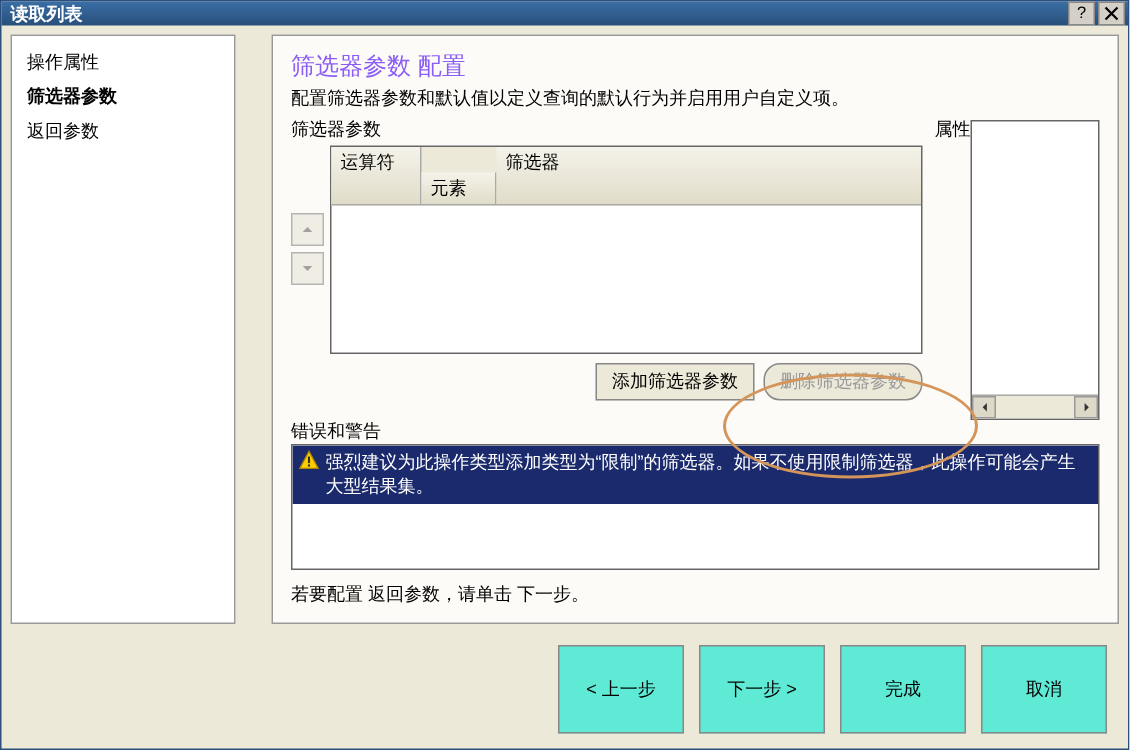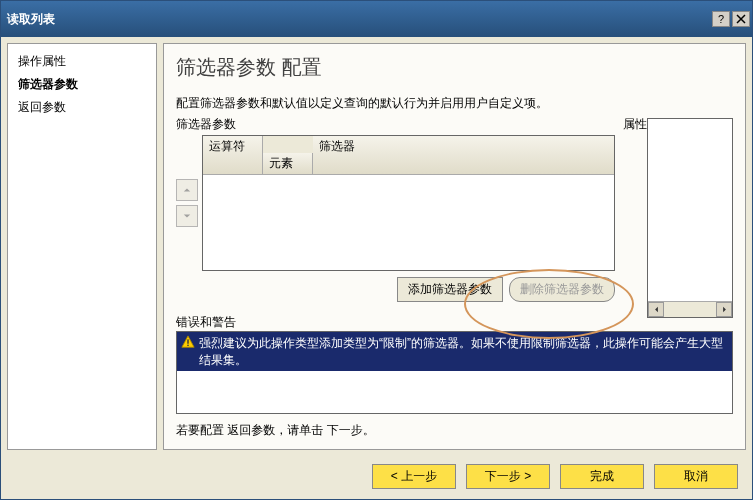--- a/index.html
+++ b/index.html
@@ -1,28 +1,28 @@
 <!DOCTYPE html>
 <html><head>
 <meta charset="utf-8">
 <style>
   * { box-sizing: border-box; margin: 0; padding: 0; }
   body { font-family: "Microsoft YaHei", SimSun, Arial, sans-serif; font-size: 12px; background: #fff; }
   .window { width: 753px; height: 500px; border: 1px solid #2b4f7a; background: #ece9d8; display: flex; flex-direction: column; }
-  .titlebar { height: 36px; background: linear-gradient(#3a6ea5, #274f7a); color: #fff; display: flex; align-items: center; padding: 0 2px 0 6px; }
+  .titlebar { height: 16px; background: linear-gradient(#3a6ea5, #274f7a); color: #fff; display: flex; align-items: center; padding: 0 2px 0 6px; }
   .titlebar-title { flex: 1; font-weight: bold; font-size: 12px; }
   .titlebar-btns { display: flex; gap: 2px; }
   .tbtn { width: 18px; height: 16px; background: #d4d0c8; border: 1px solid #888; display: flex; align-items: center; justify-content: center; font-size: 11px; color: #000; cursor: pointer; }
   .tbtn svg { width: 10px; height: 10px; }
-  .body { flex: 1; display: flex; padding: 6px; gap: 6px; min-height: 0; }
+  .body { flex: 1; display: flex; padding: 6px; gap: 24px; min-height: 0; }
   .nav { width: 150px; border: 1px solid #999; background: #fff; padding: 6px 4px; }
   .nav-item { padding: 3px 6px; cursor: pointer; }
   .nav-item.active { font-weight: bold; }
   .main { flex: 1; border: 1px solid #999; background: #fcfbf7; padding: 10px 12px; display: flex; flex-direction: column; min-height: 0; position: relative; }
-  .main-title { font-size: 20px; font-weight: normal; color: #404040; margin-bottom: 14px; }
+  .main-title { font-size: 16px; font-weight: normal; color: #8b5cf6; margin-bottom: 2px; }
   .main-desc { font-size: 12px; margin-bottom: 4px; }
   .row { display: flex; gap: 8px; min-height: 0; }
   .filter-col { display: flex; flex-direction: column; flex: 1; min-height: 0; }
   .filter-label { font-size: 12px; margin-bottom: 2px; }
   .filter-area { display: flex; gap: 4px; height: 200px; }
   .updown { display: flex; flex-direction: column; justify-content: center; gap: 4px; }
   .udbtn { width: 22px; height: 22px; border: 1px solid #888; background: #e8e4d8; display: flex; align-items: center; justify-content: center; cursor: default; opacity: 0.6; }
   .udbtn svg { width:8px; height:8px; fill:#666; }
   .grid { flex: 1; border: 1px solid #666; background: #fff; }
   .grid-head { display: flex; background: #ece9d8; border-bottom: 1px solid #aaa; }
@@ -36,21 +36,21 @@
   .prop-scroll { position: absolute; bottom: 0; left: 0; right: 0; height: 16px; background: #ece9d8; border-top: 1px solid #aaa; display:flex; justify-content:space-between; }
   .scrbtn { width:16px; height:15px; background:#ddd8c8; border:1px solid #999; display:flex; align-items:center; justify-content:center;}
   .scrbtn svg{width:7px;height:7px;fill:#333;}
   .errlabel { font-size: 12px; margin-top: 4px; }
   .errbox { border: 1px solid #666; background: #fff; height: 110px; overflow: auto; }
   .errrow { background: #1a2a6c; color: #fff; display: flex; align-items: flex-start; padding: 3px 4px; gap: 4px; }
   .warnicon { width: 14px; height: 14px; flex-shrink: 0; }
   .errtext { font-size: 12px; line-height: 1.4; }
   .hintline { font-size: 12px; margin-top: auto; padding-top: 8px; }
   .footer { display:flex; justify-content:flex-end; gap:10px; padding: 8px 14px 10px 0; }
-  .fbtn { border:1px solid #888; background:#fde047; padding:3px 0; font-size:12px; cursor:pointer; width:84px; text-align:center; }
+  .fbtn { border:1px solid #888; background:#5eead4; padding:20px 0; font-size:12px; cursor:pointer; width:84px; text-align:center; }
   .circle { position:absolute; border:2px solid #d4955a; border-radius:50%; width:170px; height:70px; left:300px; top:225px; pointer-events:none; }
 </style>
 </head>
 <body>
 
 <div class="window">
   <div class="titlebar">
     <span class="titlebar-title">读取列表</span>
     <div class="titlebar-btns">
       <div class="tbtn">

